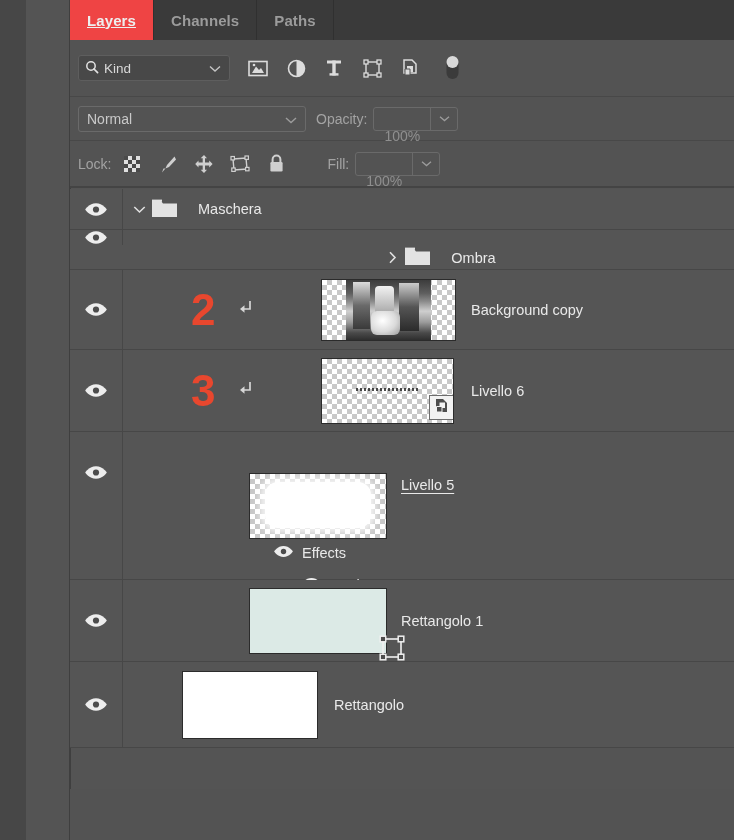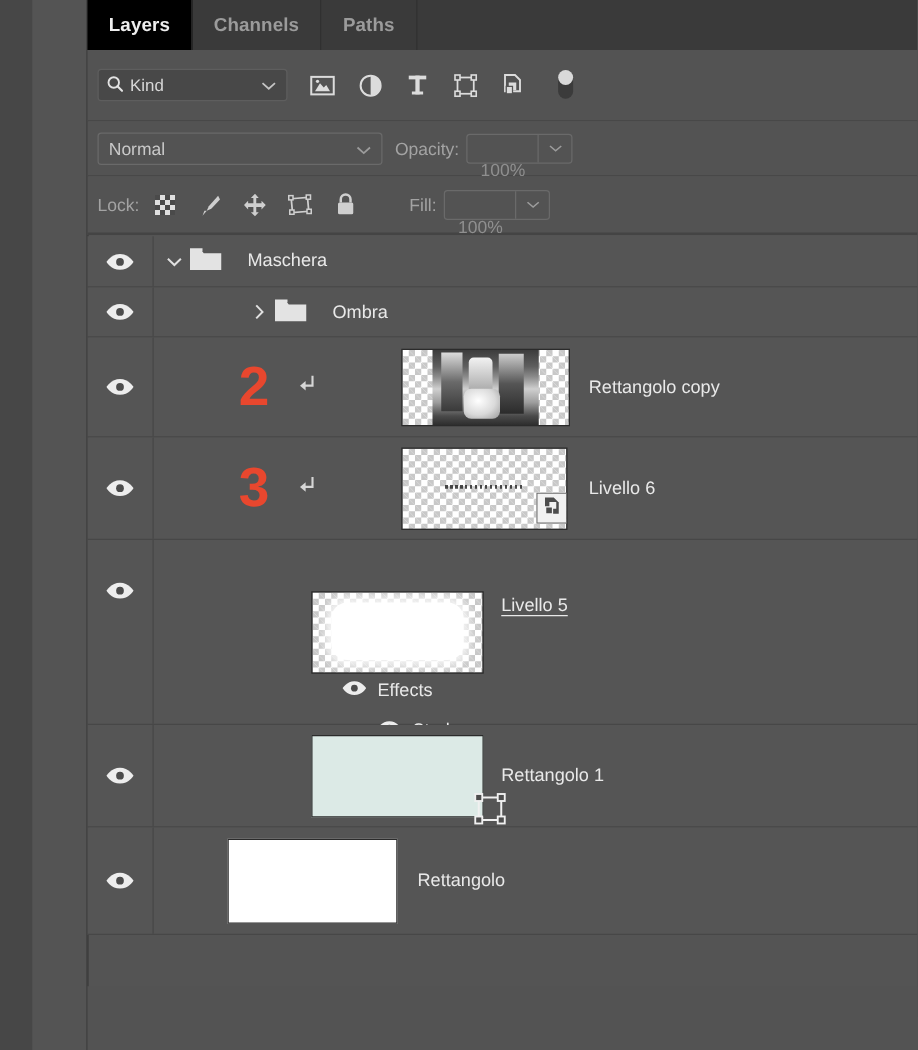--- a/index.html
+++ b/index.html
@@ -19,21 +19,21 @@
   
   .tabbar {
     position: absolute; left: 70px; top: 0; width: 664px; height: 40px;
     background: #3a3a3a; display: flex; align-items: stretch;
   }
   .tab {
     padding: 0 17px; display: flex; align-items: center; justify-content: center;
     font-size: 15px; font-weight: bold; color: #9b9b9b;
     border-right: 1px solid #303030; letter-spacing: .1px;
   }
-  .tab.active { background: #000000; color: #eeeeee; }
+  .tab.active { background: #ef4444; color: #eeeeee; text-decoration: underline; }
 
   
   .filterrow {
     position: absolute; left: 70px; top: 40px; width: 664px; height: 57px;
     background: #535353; border-bottom: 1px solid #484848;
     display: flex; align-items: center; padding-left: 8px;
   }
   .kind-select {
     width: 152px; height: 26px; background: #484848; border: 1px solid #5e5e5e;
     border-radius: 3px; display: flex; align-items: center; padding: 0 6px;
@@ -294,21 +294,21 @@
               <path d="M1 4 h9 l2 2.6 h14 V20 H1 Z" fill="#e3e3e3"></path>
               <path d="M1 2.6 h10 v2.2 H1 Z" fill="#e3e3e3"></path>
             </svg>
           </span>
           <span class="grp-name">Maschera</span>
         </div>
       </div>
     </div>
 
 
-    <div class="row" style="height:40px;">
+    <div class="row" style="height:40px;flex-direction:column;">
       <div class="eyecell">
         <svg width="24" height="15" viewBox="0 0 24 15">
           <path d="M12 1.2 C5 1.2 1.2 7.5 1.2 7.5 S5 13.8 12 13.8 S22.8 7.5 22.8 7.5 S19 1.2 12 1.2 Z" fill="#ededed"></path>
           <circle cx="12" cy="7.5" r="3.1" fill="#4c4c4c"></circle>
         </svg>
       </div>
       <div class="rowbody">
         <div class="grouprow" style="padding-left:74px;">
           <span class="chev">
             <svg width="9" height="13" viewBox="0 0 9 13">
@@ -349,21 +349,21 @@
                         background:linear-gradient(180deg,#dcdcdc,#6a6a6a,#3a3a3a);"></div>
             <div style="position:absolute;left:34%;top:10%;width:22%;height:72%;
                         background:linear-gradient(180deg,#f2f2f2,#b8b8b8,#7a7a7a);border-radius:4px 4px 0 0;"></div>
             <div style="position:absolute;left:62%;top:6%;width:24%;height:80%;
                         background:linear-gradient(180deg,#cccccc,#555555,#2b2b2b);"></div>
             <div style="position:absolute;left:30%;top:52%;width:34%;height:40%;
                         background:radial-gradient(ellipse at 40% 40%, #ffffff 0%, #dadada 55%, #9a9a9a 100%);
                         border-radius:6px;"></div>
           </div>
         </div>
-        <span class="lname" style="left:348px;">Rettangolo copy</span>
+        <span class="lname" style="left:348px;">Background copy</span>
       </div>
     </div>
 
     <div class="row" style="height:82px;">
       <div class="eyecell">
         <svg width="24" height="15" viewBox="0 0 24 15">
           <path d="M12 1.2 C5 1.2 1.2 7.5 1.2 7.5 S5 13.8 12 13.8 S22.8 7.5 22.8 7.5 S19 1.2 12 1.2 Z" fill="#ededed"></path>
           <circle cx="12" cy="7.5" r="3.1" fill="#4c4c4c"></circle>
         </svg>
       </div>

